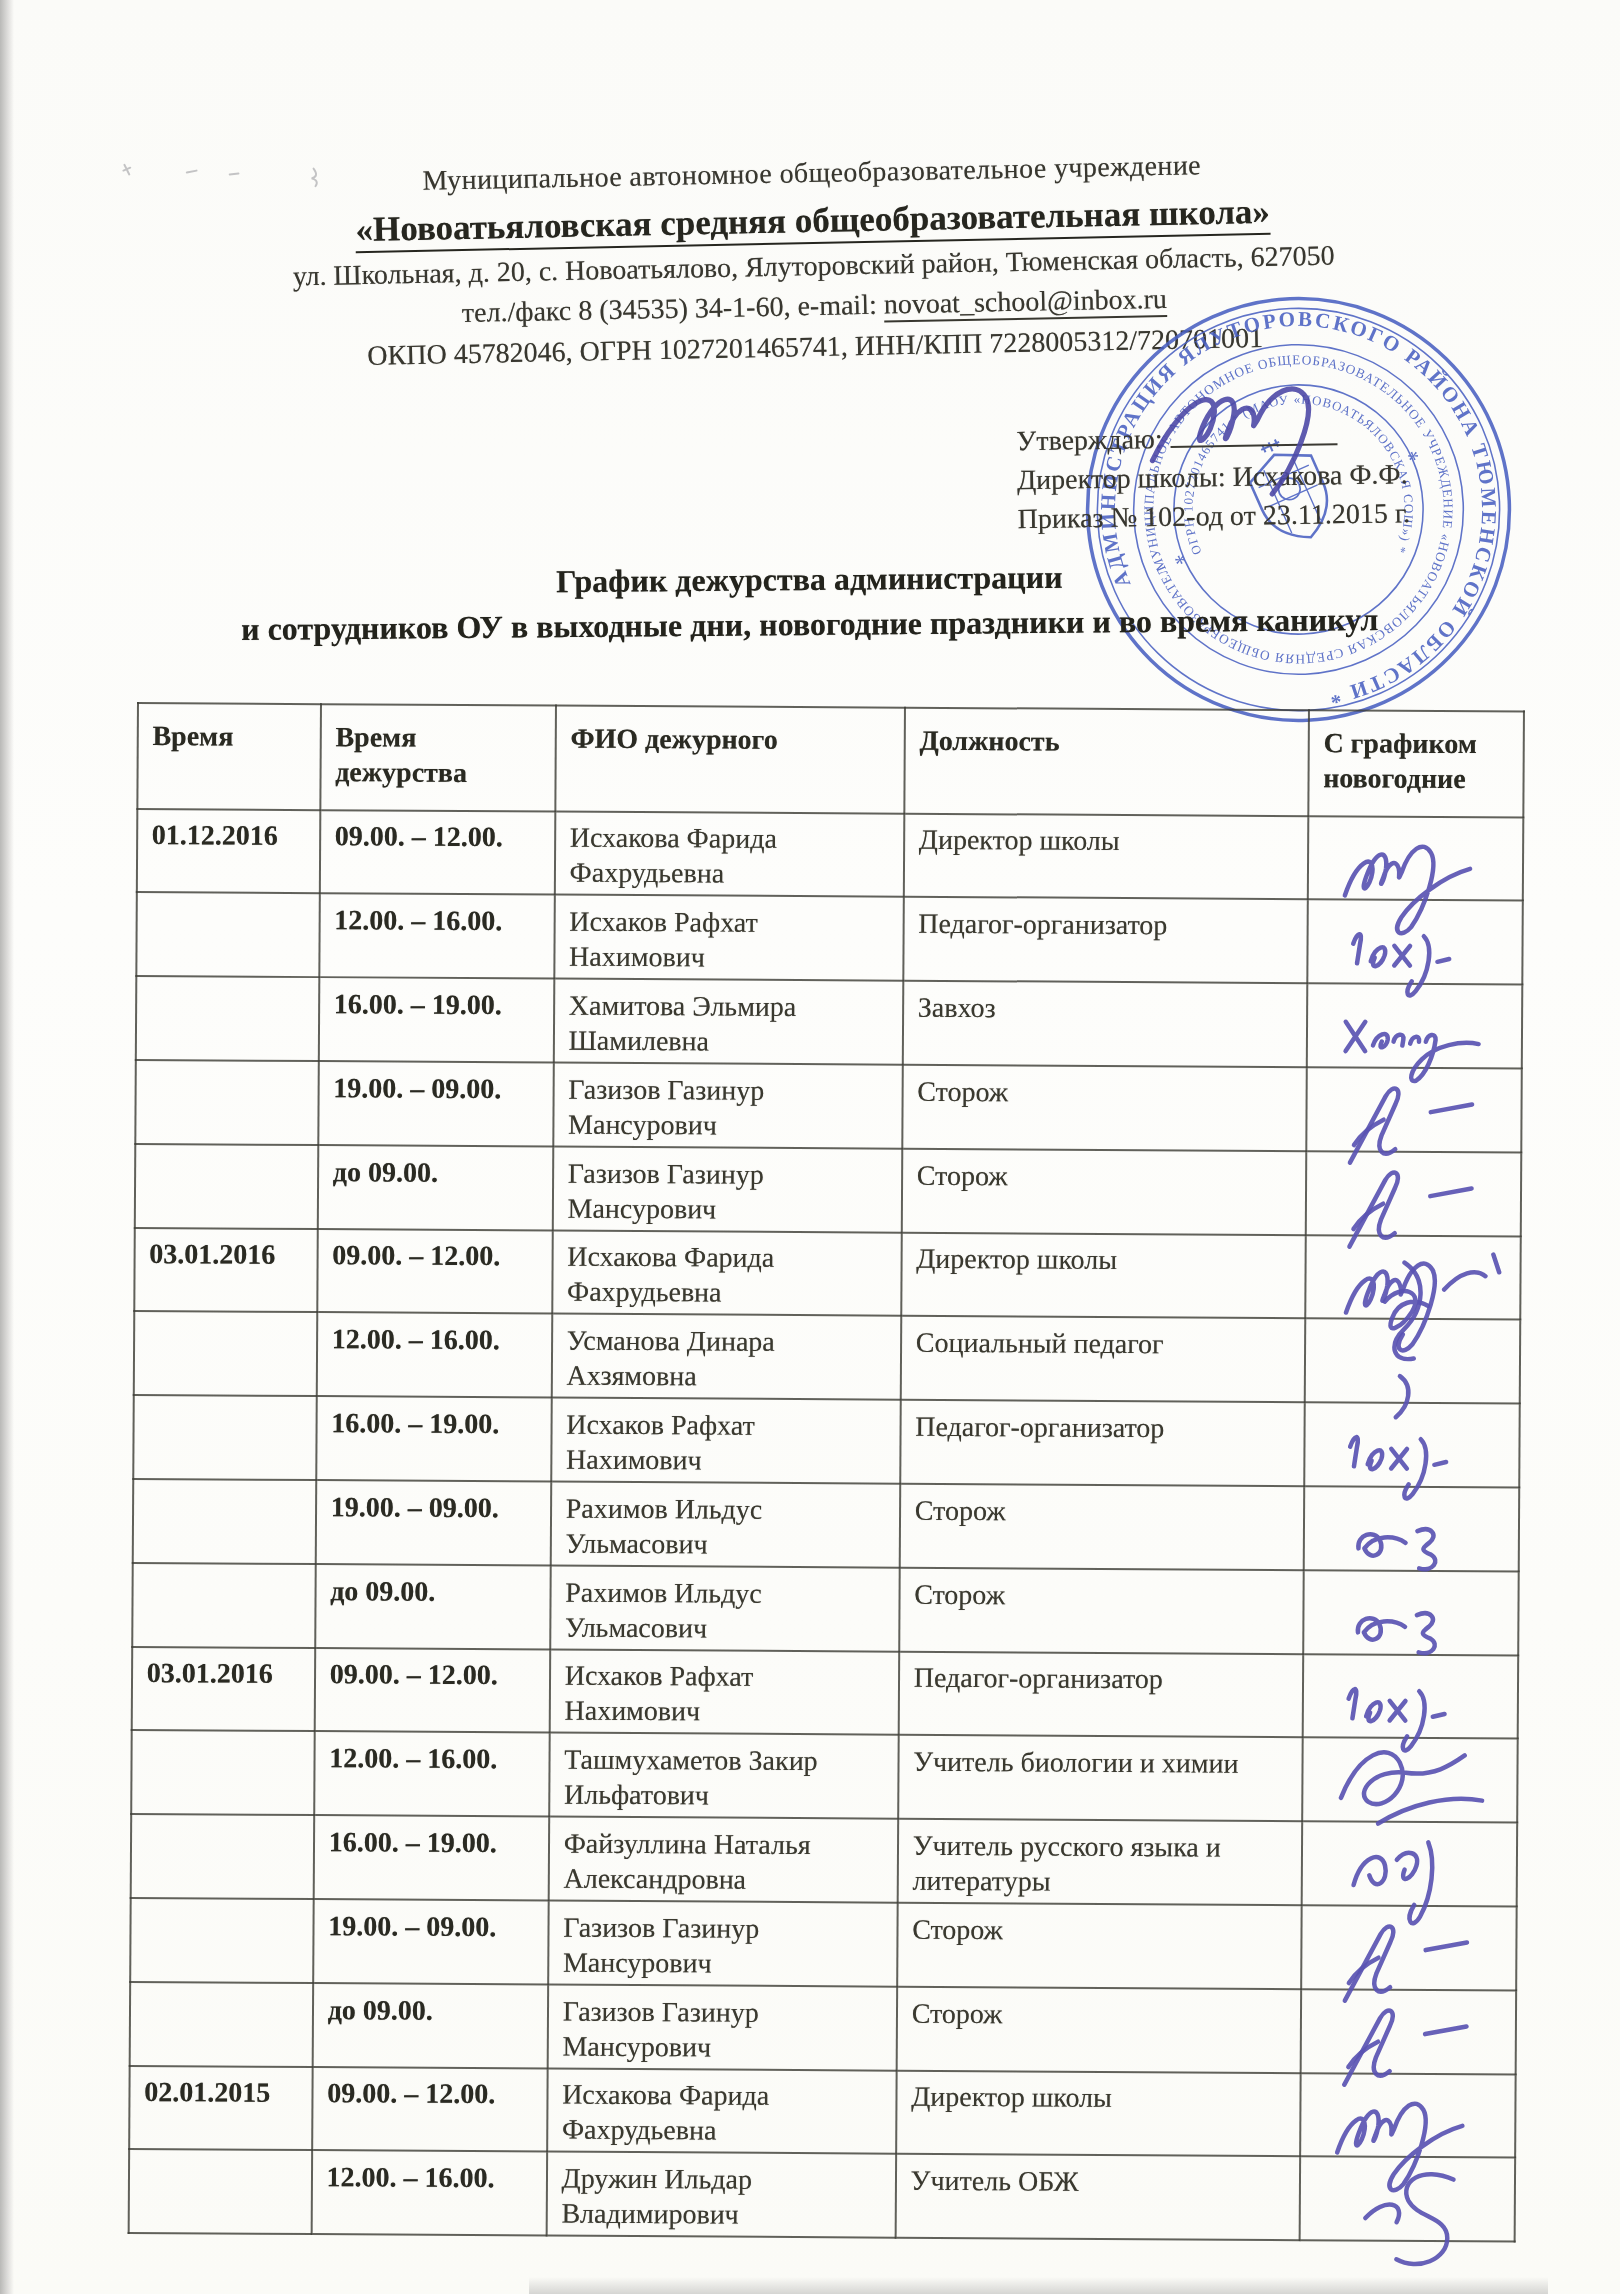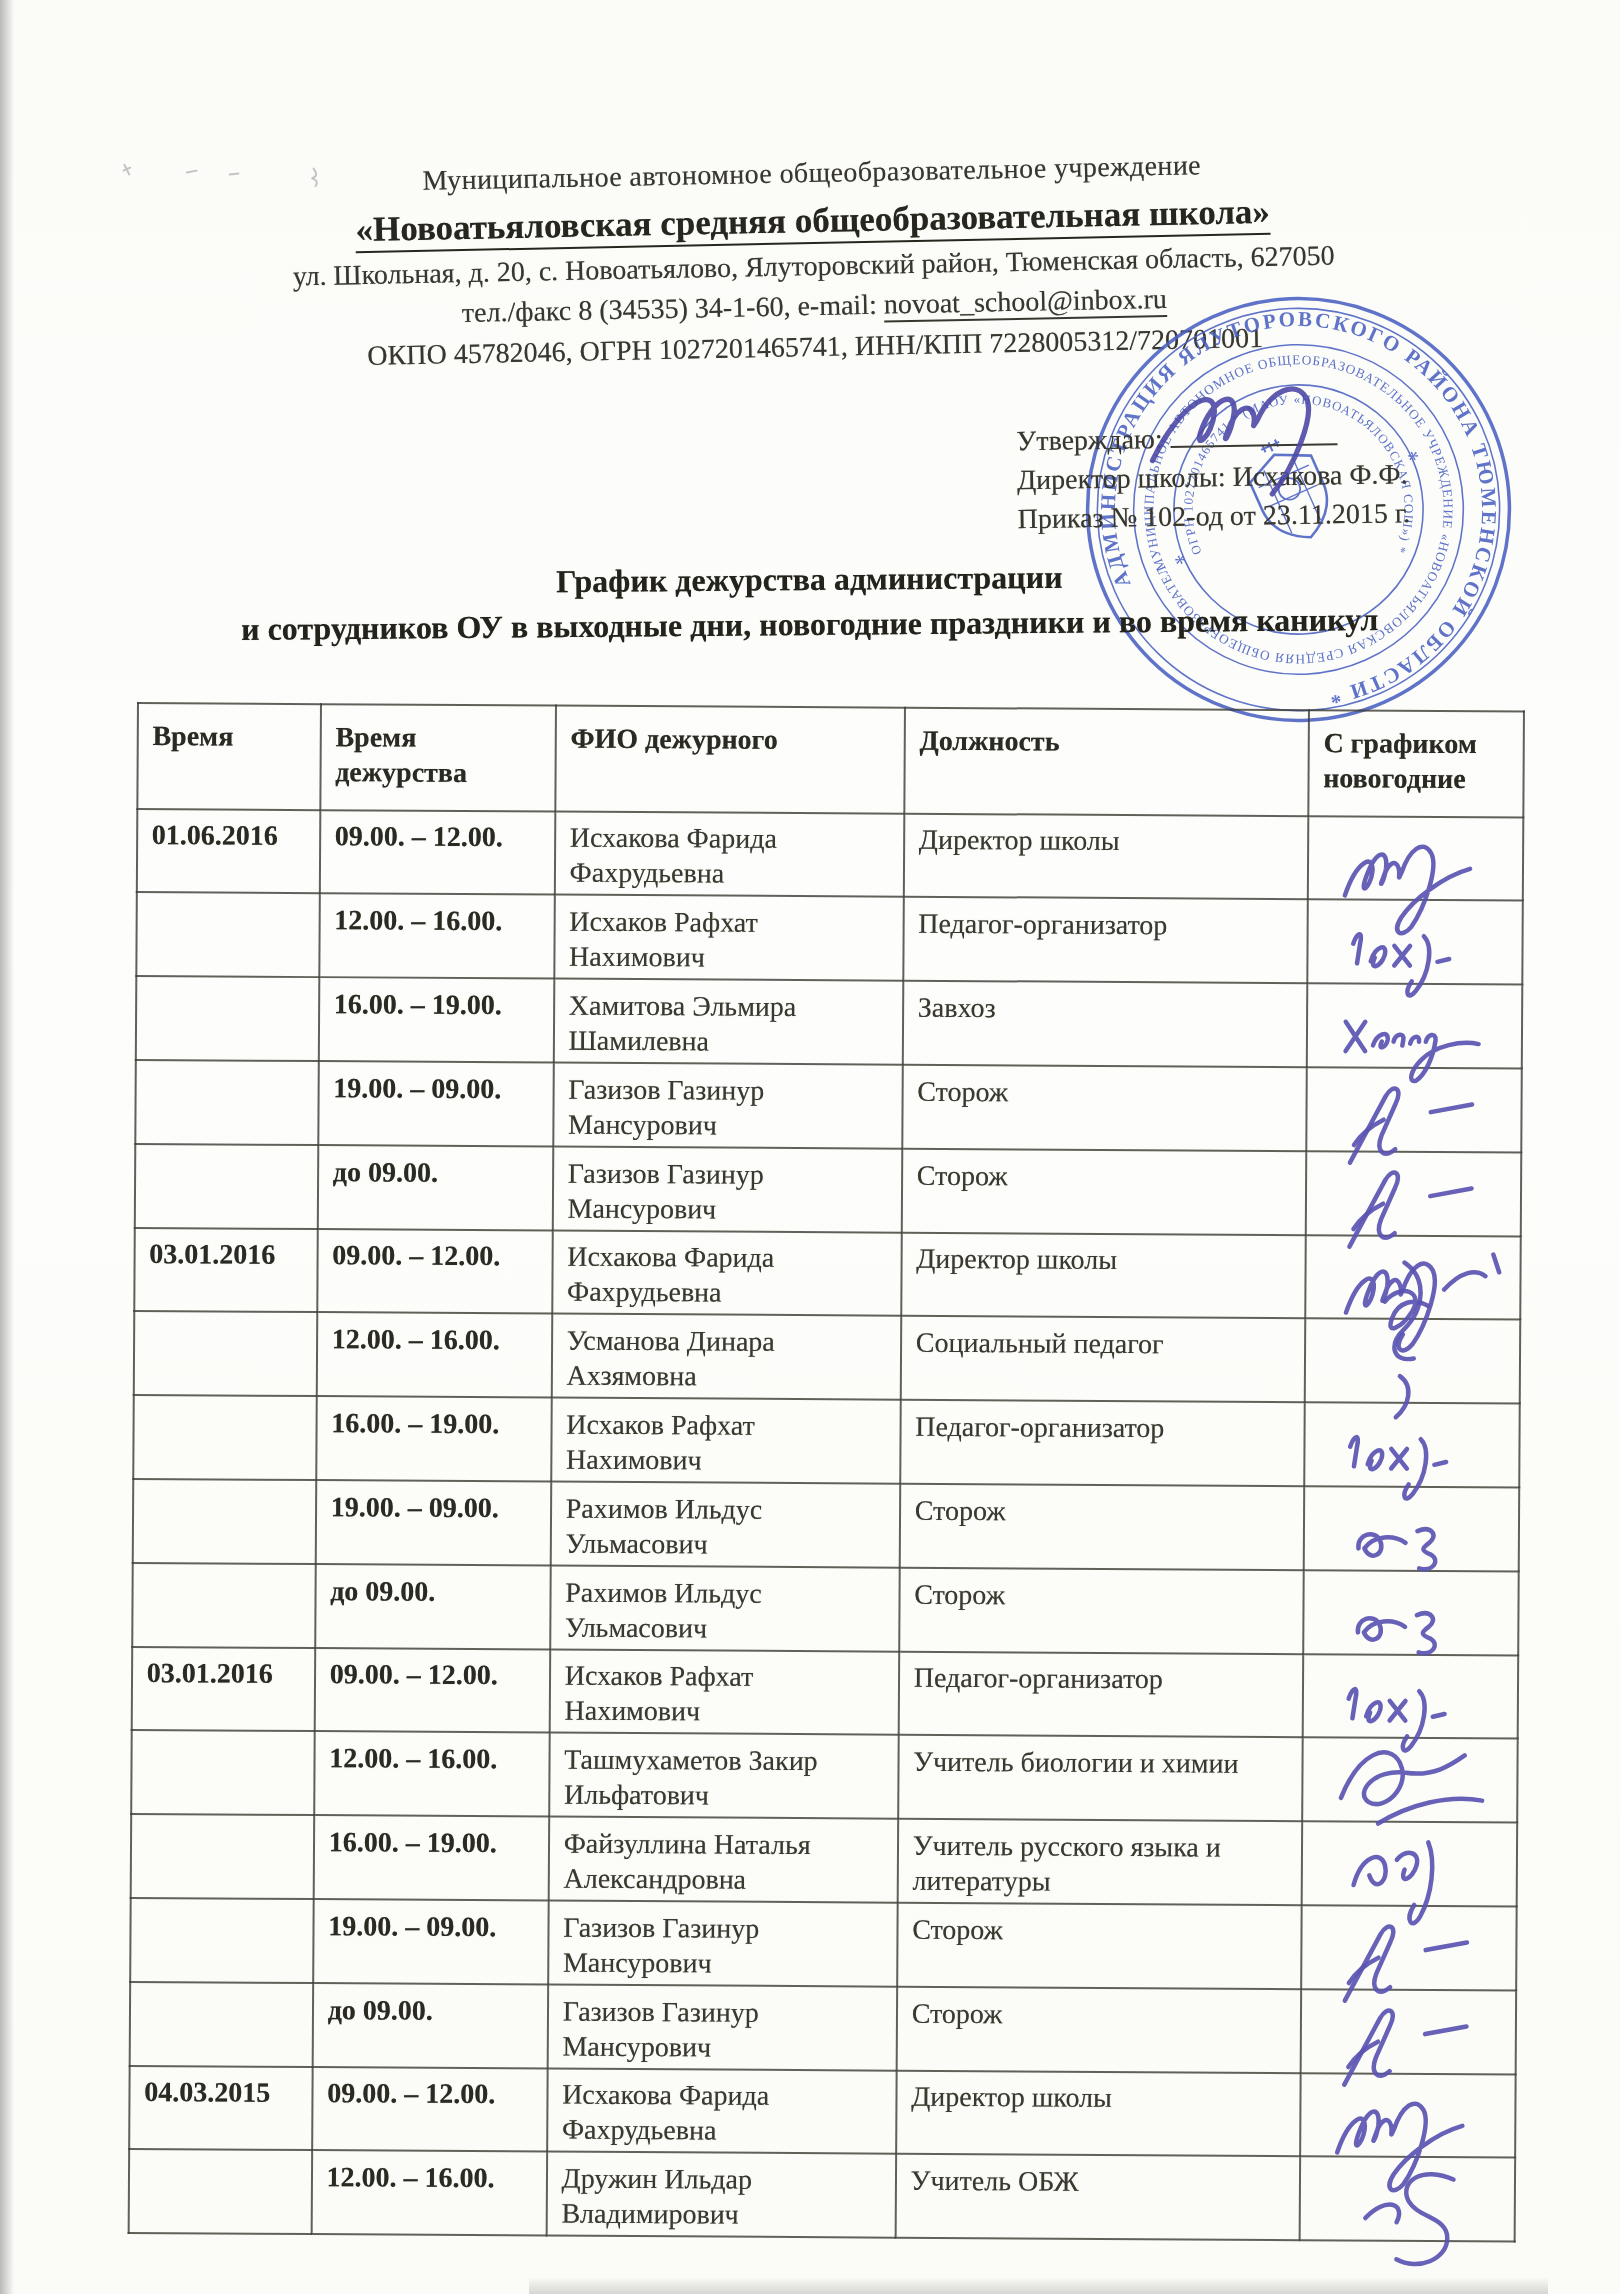--- a/index.html
+++ b/index.html
@@ -135,21 +135,21 @@
             <th class="fuzz">Время
 дежурства</th>
             <th class="fuzz">ФИО дежурного</th>
             <th class="fuzz">Должность</th>
             <th class="fuzz">С графиком
 новогодние</th>
           </tr>
         </thead>
       <tbody>
           <tr>
-            <td class="c-date fuzz">01.06.2016</td>
+            <td class="c-date fuzz">01.12.2016</td>
             <td class="c-time fuzz">09.00. – 12.00.</td>
             <td class="c-name fuzz">Исхакова Фарида
 Фахрудьевна</td>
             <td class="c-pos fuzz">Директор школы</td>
             <td class="c-sign"><svg class="sig" width="206" height="127" viewBox="0 0 210 130" style="left: 17.6px; top: -3.9px;">
                 <path d="M18,84 C30,48 48,40 46,60 C44,76 32,86 40,64 C50,36 62,36 60,56 C58,70 52,78 57,66 C62,50 70,46 73,56 C75,64 71,70 76,60 C84,36 98,26 106,40 C114,54 100,96 86,116 C76,128 66,122 76,106 C88,88 118,64 146,56"></path>
               </svg></td>
           </tr>
           <tr>
             <td class="c-date fuzz"></td>
@@ -318,21 +318,21 @@
             <td class="c-name fuzz">Газизов Газинур
 Мансурович</td>
             <td class="c-pos fuzz">Сторож</td>
             <td class="c-sign"><svg class="sig" width="167" height="108" viewBox="0 0 170 110" style="left: 27.4px; top: 0px;">
                 <path d="M16,96 L52,28 C60,14 70,20 62,36 L48,68 C42,84 50,92 62,82"></path>
                 <path d="M50,52 C38,58 26,68 20,78"></path>
                 <path d="M98,44 L140,36"></path>
               </svg></td>
           </tr>
           <tr>
-            <td class="c-date fuzz">04.03.2015</td>
+            <td class="c-date fuzz">02.01.2015</td>
             <td class="c-time fuzz">09.00. – 12.00.</td>
             <td class="c-name fuzz">Исхакова Фарида
 Фахрудьевна</td>
             <td class="c-pos fuzz">Директор школы</td>
             <td class="c-sign"><svg class="sig" width="206" height="127" viewBox="0 0 210 130" style="left: 17.6px; top: -3.9px;">
                 <path d="M18,84 C30,48 48,40 46,60 C44,76 32,86 40,64 C50,36 62,36 60,56 C58,70 52,78 57,66 C62,50 70,46 73,56 C75,64 71,70 76,60 C84,36 98,26 106,40 C114,54 100,96 86,116 C76,128 66,122 76,106 C88,88 118,64 146,56"></path>
               </svg></td>
           </tr>
           <tr>
             <td class="c-date fuzz"></td>

